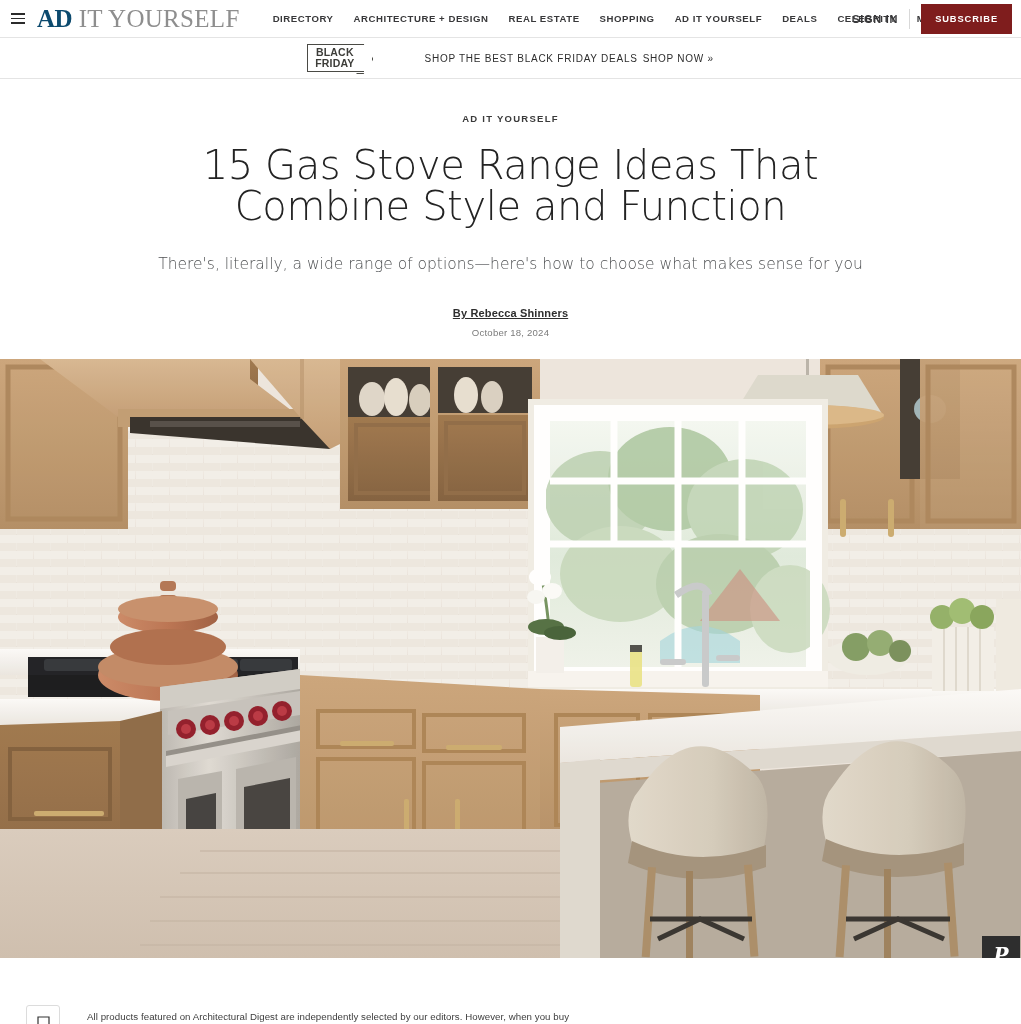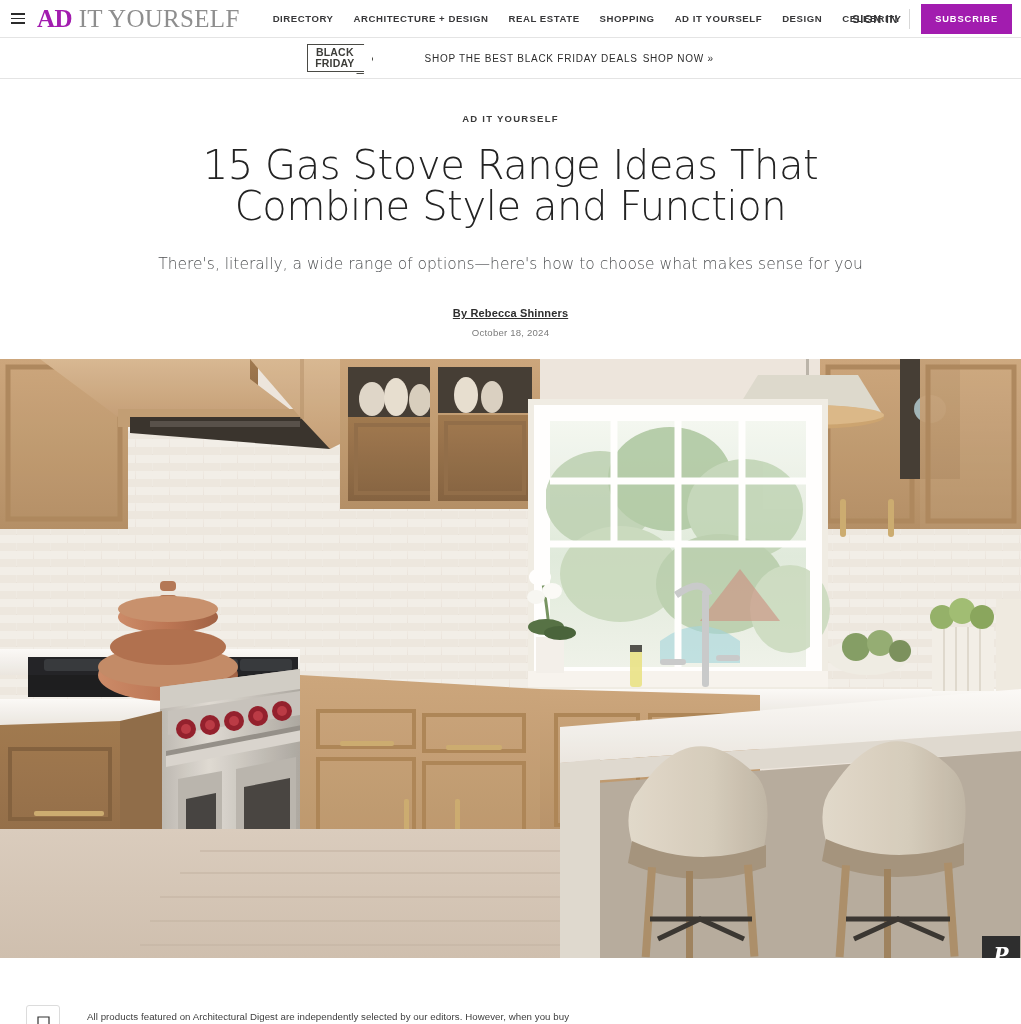--- a/index.html
+++ b/index.html
@@ -24,21 +24,21 @@
     align-items:center; justify-content:center; cursor:pointer;
   }
   .hamburger span{ display:block; width:14px; height:1.5px; background:#2b2b2b; }
 
   .brand{
     font-family:"Liberation Serif", serif;
     font-size:25px; letter-spacing:0.3px; color:#8e8e8e;
     margin-left:6px; white-space:nowrap; cursor:pointer;
     line-height:1;
   }
-  .brand b{ color:#a21caf; font-weight:700; letter-spacing:-0.5px;}
+  .brand b{ color:#0c4a6e; font-weight:700; letter-spacing:-0.5px;}
 
   .navlinks{
     display:flex; align-items:center; gap:20px;
     margin-left:33px;
   }
   .navlinks a{
     font-size:9.6px; font-weight:700; letter-spacing:0.55px;
     color:#38383a; text-decoration:none; white-space:nowrap; cursor:pointer;
   }
   .chev{ display:inline-block; font-size:8px; margin-left:3px; color:#6a6a6a;}
@@ -46,21 +46,21 @@
   .navright{
     position:absolute; right:0; top:0; height:38px;
     display:flex; align-items:center;
   }
   .signin{
     font-size:11px; font-weight:700; letter-spacing:0.7px;
     color:#38383a; text-decoration:none; cursor:pointer;
   }
   .vdiv{ width:1px; height:20px; background:#d8d8d8; margin:0 11px; }
   .subscribe{
-    background:#a21caf; color:#fff; border:none;
+    background:#7f1d1d; color:#fff; border:none;
     font-size:9.3px; font-weight:700; letter-spacing:0.9px;
     padding:0 14px; height:30px; margin-right:9px;
     cursor:pointer; font-family:"Liberation Sans", sans-serif;
   }
 
   
   .bfbar{
     height:41px; width:100%;
     display:flex; align-items:center; justify-content:center;
     gap:60px;
@@ -173,21 +173,21 @@
   </div>
 
   <div class="brand"><b>AD</b><span> IT YOURSELF</span></div>
 
   <nav class="navlinks">
     <a>DIRECTORY</a>
     <a>ARCHITECTURE + DESIGN</a>
     <a>REAL ESTATE</a>
     <a>SHOPPING</a>
     <a>AD IT YOURSELF</a>
-    <a>DESIGN</a>
+    <a>DEALS</a>
     <a>CELEBRITY</a>
     <a><span>MORE</span><span class="chev">▾</span></a>
   </nav>
 
   <div class="navright">
     <a class="signin">SIGN IN</a>
     <div class="vdiv"></div>
     <button class="subscribe">SUBSCRIBE</button>
   </div>
 </div>

